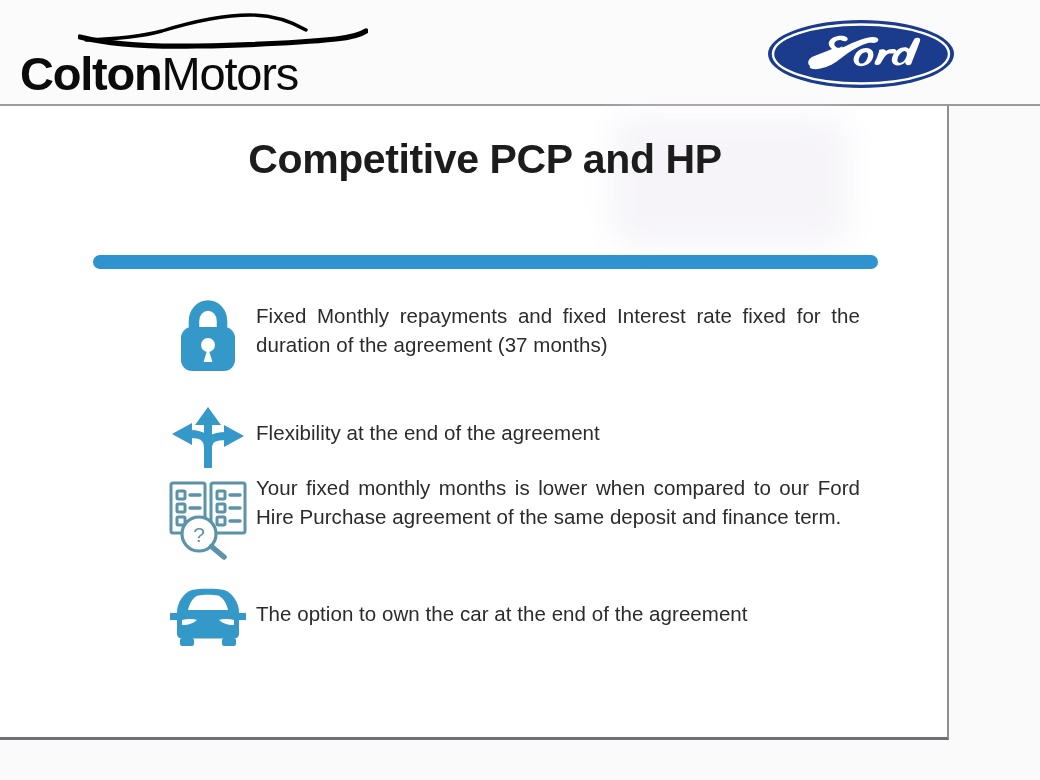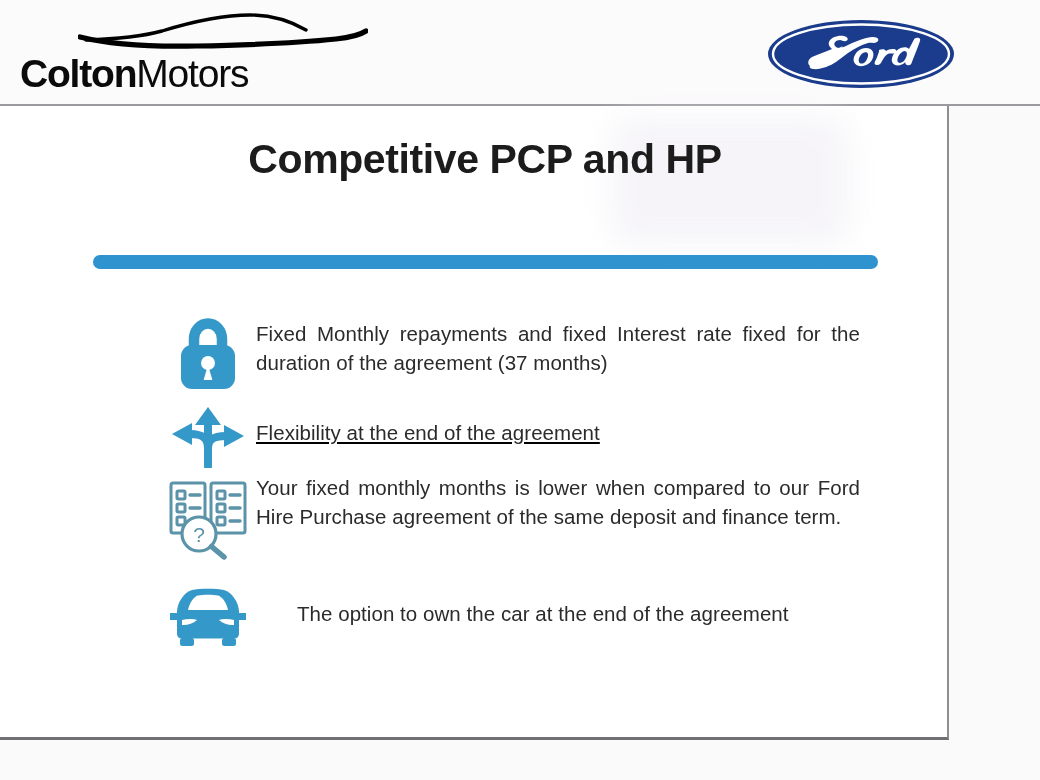--- a/index.html
+++ b/index.html
@@ -37,21 +37,21 @@
     top: 2px;
     width: 290px;
     height: 44px;
   }
   #brand-wordmark {
     position: absolute;
     left: 0;
     top: 38px;
     width: 360px;
     height: 56px;
-    font-size: 39px;
+    font-size: 47px;
     line-height: 56px;
     letter-spacing: -1.2px;
     color: #0b0b0b;
     white-space: nowrap;
   }
   #brand-wordmark .w-bold { font-weight: 700; }
   #brand-wordmark .w-light { font-weight: 400; }
 
   #ford-logo {
     position: absolute;
@@ -144,27 +144,27 @@
     flex: 1 1 auto;
     font-size: 20.5px;
     line-height: 28.5px;
     color: #2b2b2b;
     text-align: justify;
     padding-top: 2px;
     letter-spacing: 0.05px;
   }
   .feature-text.no-justify { text-align: left; }
 
-  #row-lock      { top: 212px; }
+  #row-lock      { top: 194px; }
   #row-lock .feature-icon   { padding-top: 0px; }
-  #row-flex      { top: 298px; text-decoration: underline; }
+  #row-flex      { top: 298px; }
   #row-flex .feature-text   { padding-top: 15px; }
   #row-compare   { top: 366px; }
   #row-compare .feature-icon { padding-top: 4px; }
-  #row-own       { top: 480px; gap: 41px; }
+  #row-own       { top: 480px; }
   #row-own .feature-text    { padding-top: 14px; }
 </style>
 </head>
 <body>
 
 <div id="header">
 
   <div id="brand-logo">
     <svg id="brand-car-silhouette" viewBox="0 0 290 44">
       <path d="M8 30 C 40 29, 62 27, 84 21 C 110 13, 140 5, 172 5 C 196 5, 214 12, 228 20" fill="none" stroke="#000" stroke-width="3.4" stroke-linecap="round"></path>

